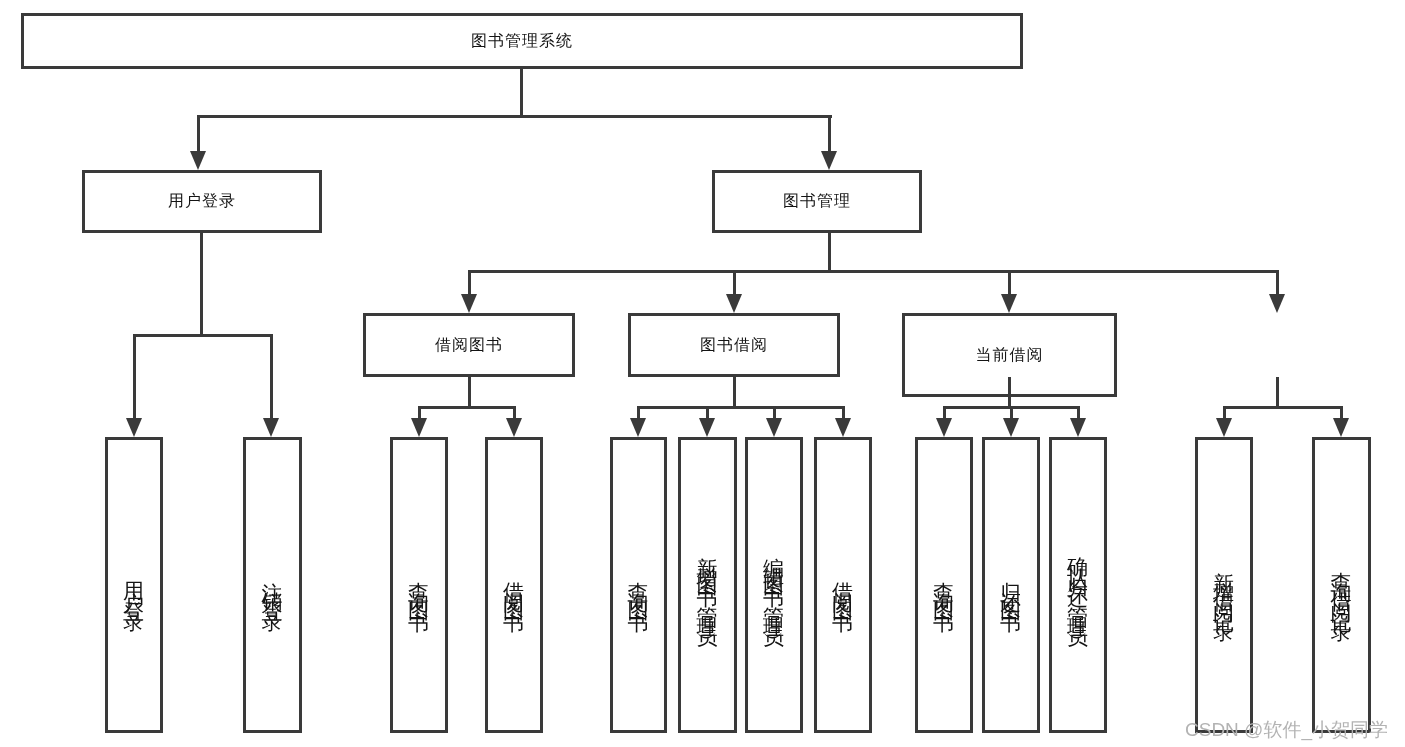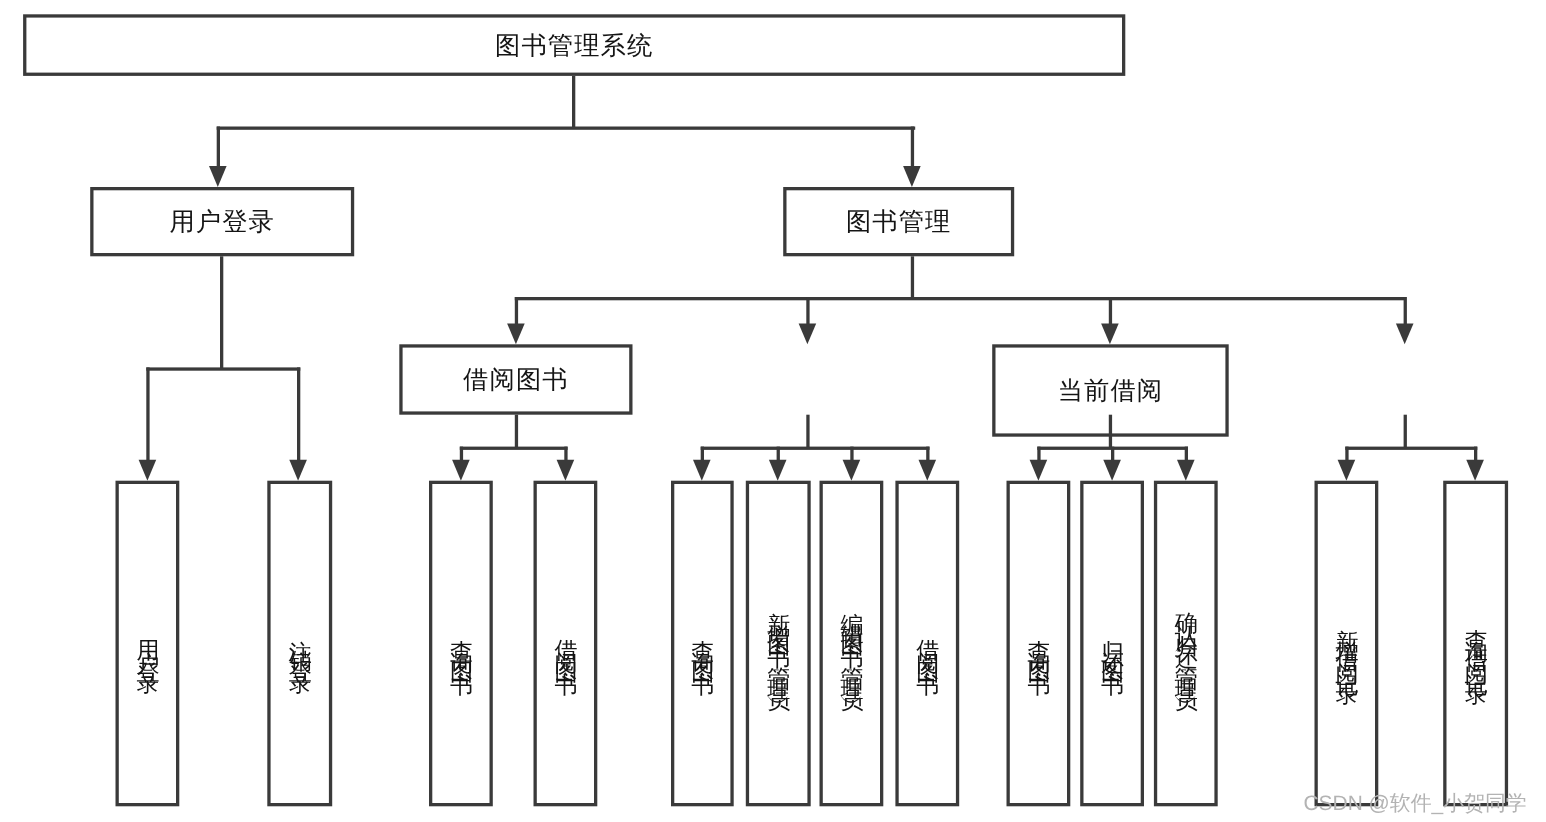--- a/index.html
+++ b/index.html
@@ -15,21 +15,21 @@
     position: absolute;
     box-sizing: border-box;
     border: 3px solid #3a3a3a;
     background: #ffffff;
     display: flex;
     align-items: center;
     justify-content: center;
     color: #141414;
   }
   .hbox span {
-    font-size: 23px;
+    font-size: 16px;
     letter-spacing: 1px;
     white-space: nowrap;
   }
   .vbox span {
     writing-mode: vertical-rl;
     text-orientation: mixed;
     font-size: 21px;
     letter-spacing: 10px;
     line-height: 1;
     white-space: nowrap;
@@ -92,20 +92,23 @@
   <div class="arrow" style="left:461px;top:294px"></div>
   <div class="line" style="left:733px;top:270px;width:3px;height:27px"></div>
   <div class="arrow" style="left:726px;top:294px"></div>
   <div class="line" style="left:1008px;top:270px;width:3px;height:27px"></div>
   <div class="arrow" style="left:1001px;top:294px"></div>
   <div class="line" style="left:1276px;top:270px;width:3px;height:27px"></div>
   <div class="arrow" style="left:1269px;top:294px"></div>
 
   <div class="box hbox" style="left:363px;top:313px;width:212px;height:64px">
     <span>借阅图书</span>
+  </div>
+  <div class="box hbox" style="left:628px;top:313px;width:212px;height:64px">
+    <span>图书借阅</span>
   </div>
   <div class="box hbox" style="left:902px;top:313px;width:215px;height:84px">
     <span>当前借阅</span>
   </div>
 
   <div class="line" style="left:468px;top:377px;width:3px;height:31px"></div>
   <div class="line" style="left:418px;top:406px;width:98px;height:3px"></div>
   <div class="line" style="left:418px;top:406px;width:3px;height:14px"></div>
   <div class="arrow" style="left:411px;top:418px"></div>
   <div class="line" style="left:513px;top:406px;width:3px;height:14px"></div>

